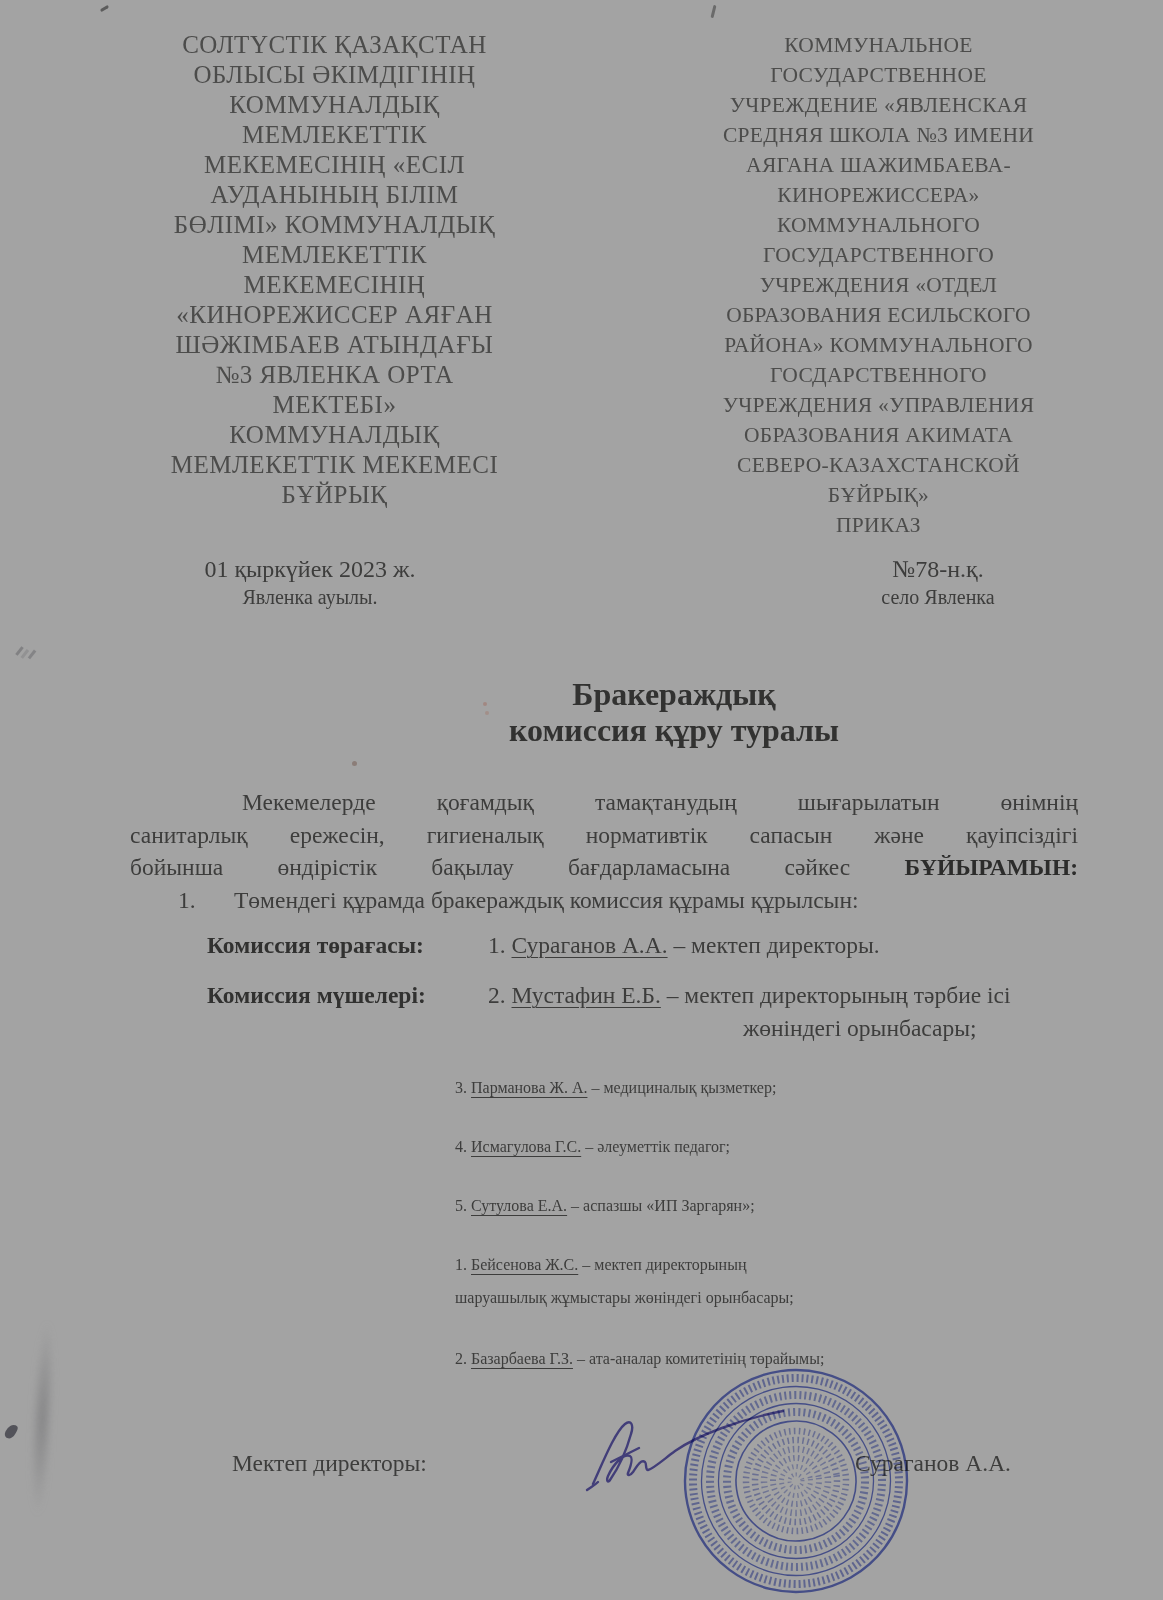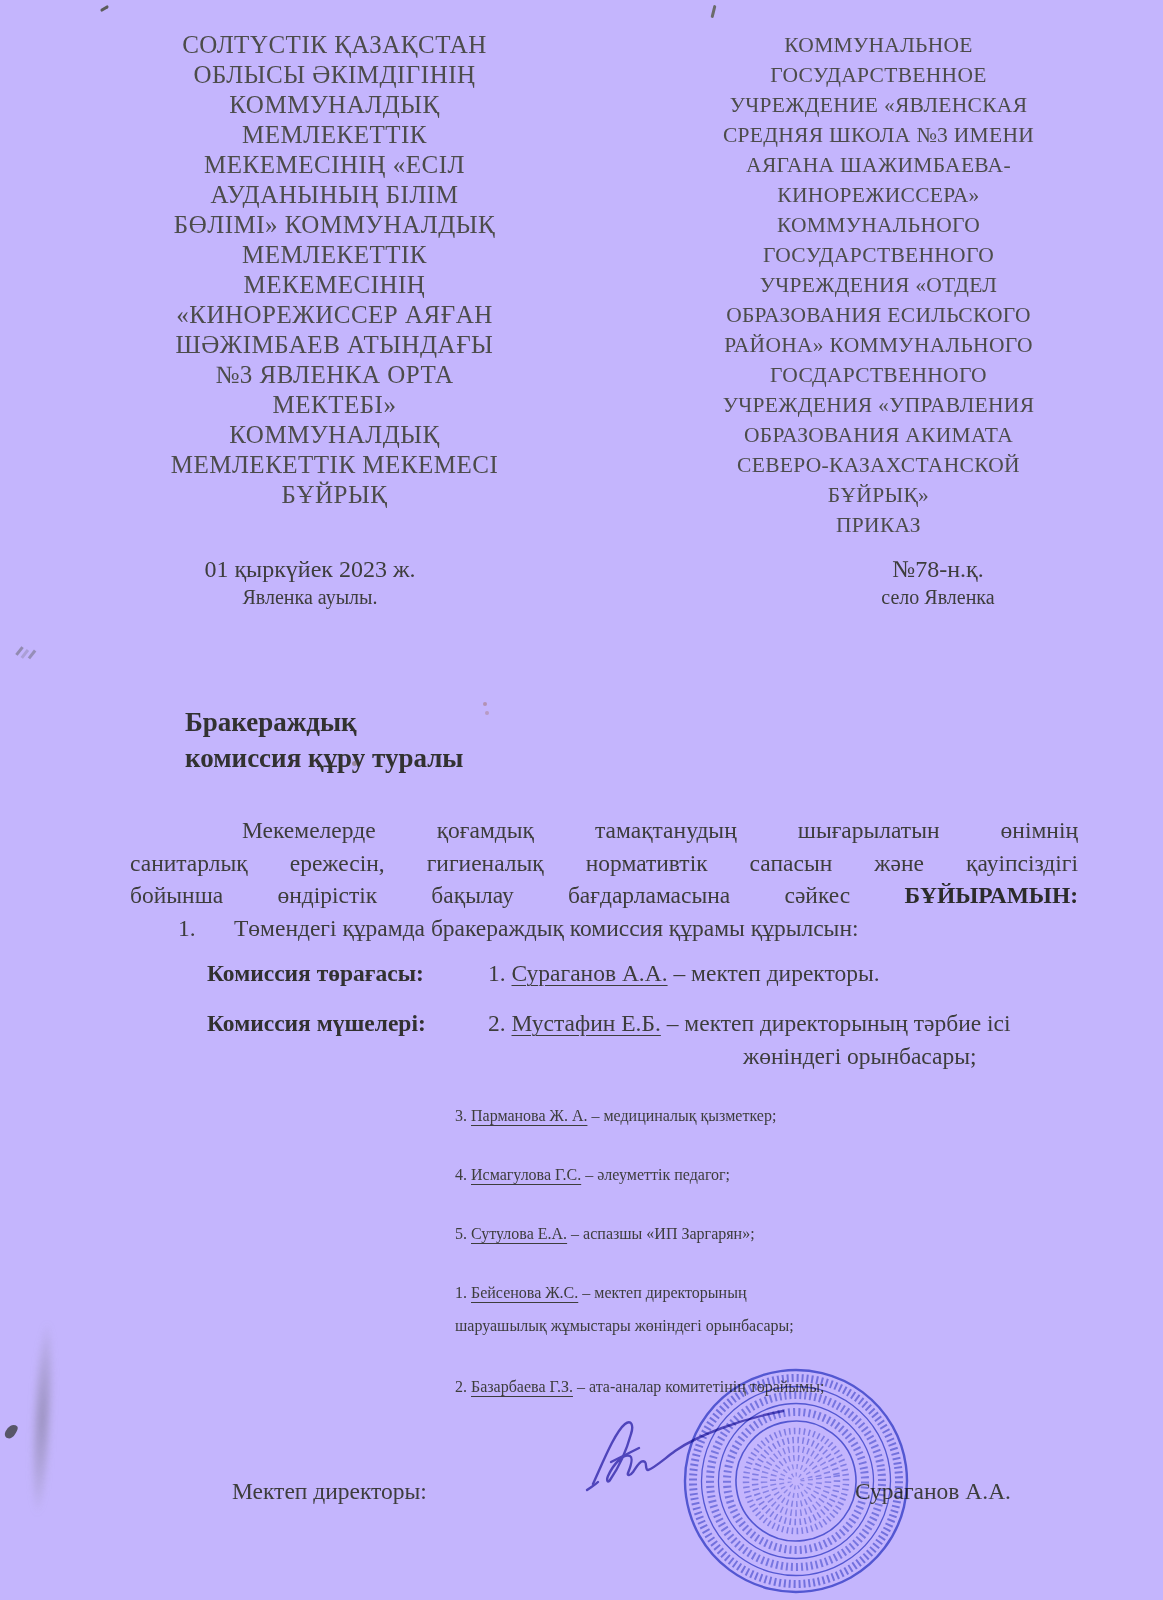--- a/index.html
+++ b/index.html
@@ -1,33 +1,33 @@
 <!DOCTYPE html>
 <html><head>
 <meta charset="utf-8">
 <style>
   html,body{margin:0;padding:0;background:#d9d9d9;}
   .page{
     position:relative;width:1163px;height:1600px;margin:0 auto;
-    background:#c4b5fd;overflow:hidden;
+    background:#a3a3a3;overflow:hidden;
     font-family:"Liberation Serif","DejaVu Serif",serif;
     color:#3d3d3c;
   }
   
   .header-cols{display:flex;padding-top:30px;}
   .col{ text-align:center;color:#4c4c4b;}
   .col-left{width:445px;margin-left:112px;font-size:25px;line-height:30px;letter-spacing:.5px;}
   .col-right{width:487px;margin-left:78px;font-size:21.5px;line-height:30px;letter-spacing:.3px;}
   
   .dateline{position:relative;margin-top:14px;height:62px;}
   .date-left{position:absolute;left:130px;width:360px;text-align:center;font-size:24px;line-height:30px;}
   .date-right{position:absolute;left:758px;width:360px;text-align:center;font-size:24px;line-height:30px;}
   .place{font-size:20px;line-height:27px;}
   
-  .subject{margin-top:88px;margin-left:185px;font-weight:bold;font-size:27px;line-height:36px;color:#323231;}
+  .subject{margin-top:60px;margin-left:185px;font-weight:bold;font-size:32px;line-height:36px;color:#323231;text-align:center;}
   
   .body-par{margin-top:38px;margin-left:130px;width:948px;font-size:23.5px;line-height:32.6px;}
   .jline{text-align:justify;text-align-last:justify;}
   .jline.indent{padding-left:112px;}
   .order-word{font-weight:bold;color:#2c2c2b;}
   .list-line{display:flex;margin-left:130px;width:948px;font-size:23.5px;line-height:32.6px;}
   .list-line .num{flex:none;width:56px;padding-left:48px;}
   
   .crow{display:flex;margin-left:130px;width:980px;font-size:23.5px;line-height:33px;gap:33px;}
   .crow-chair{margin-top:13px;}

